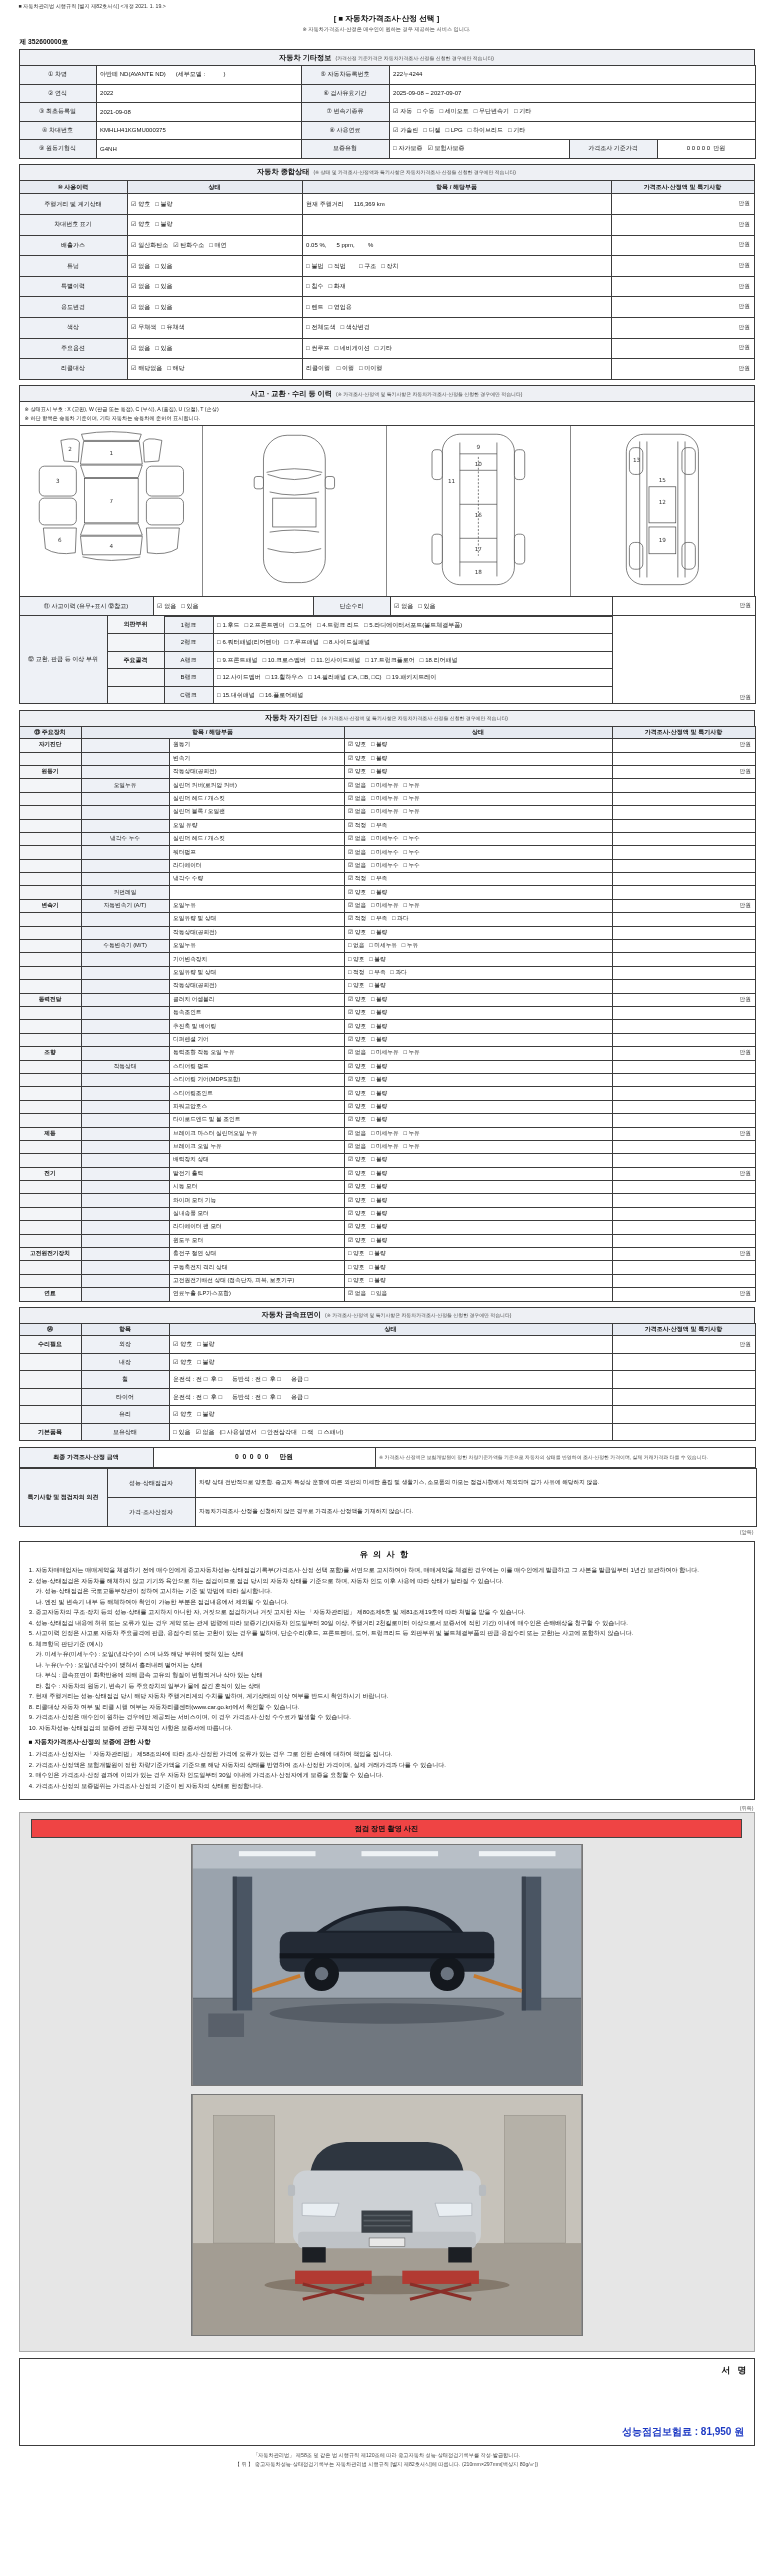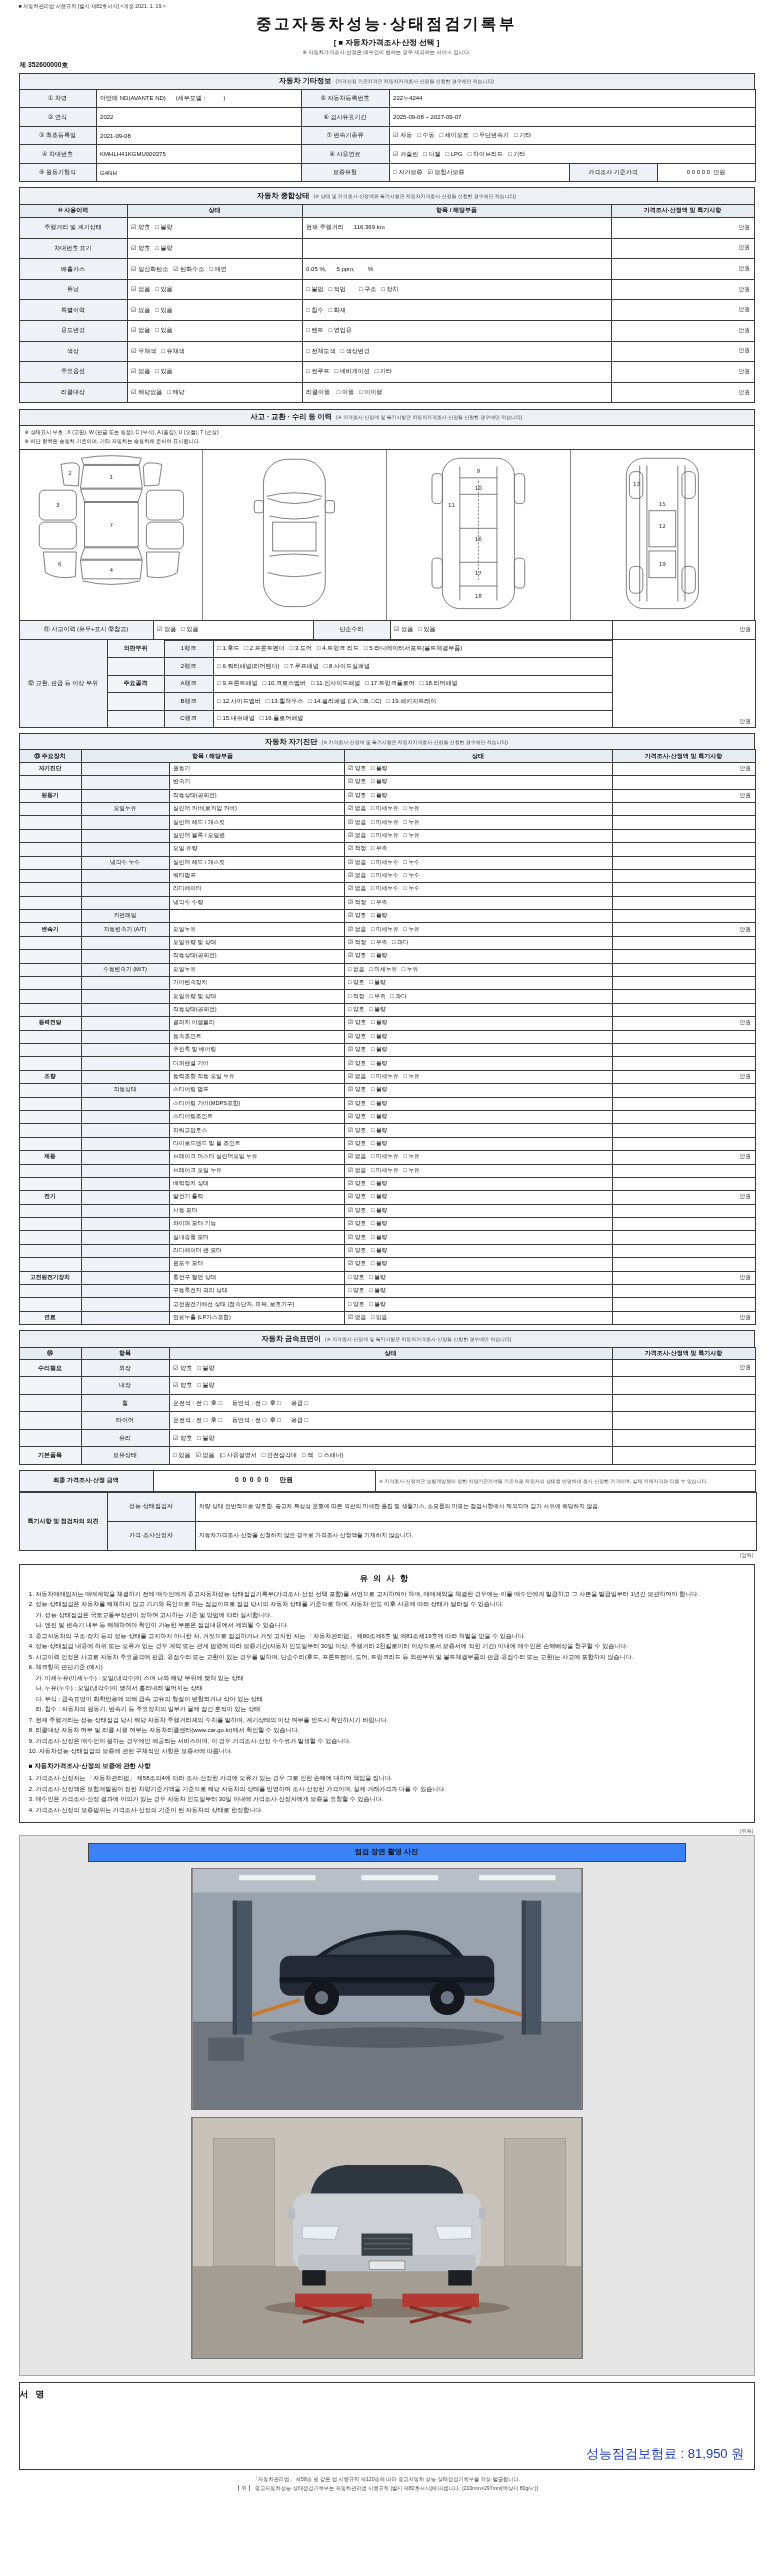--- a/index.html
+++ b/index.html
@@ -47,39 +47,38 @@
 .dpanel svg{display:block}
 .marker{text-align:right;font-size:5.2px;color:#555;margin:1.5px 1px 0 0}
 .noticebox{border:0.5px solid #3c3c3c;padding:7.2px 9.3px;margin-bottom:5.2px}
 .noticetitle{text-align:center;font-size:8.2px;font-weight:bold;letter-spacing:5.2px;margin-bottom:5.2px}
 .nitem{font-size:6px;line-height:1.75;white-space:pre-wrap}
 .wtitle{font-size:6.4px;font-weight:bold;margin:5.2px 0 2.1px}
 .valbox{border:0.8px solid #3c3c3c;width:515px;margin:0 auto 2.1px;padding:5.2px 8.2px;background:#fafafa}
 .valtitle{text-align:center;font-weight:bold;font-size:7.2px;margin-bottom:3.1px}
 .valline{font-size:5.4px;line-height:1.6;text-align:center;white-space:pre-wrap}
 .photosec{background:#e6e6e6;border:0.5px solid #aaa;padding:6.2px 0 8.2px;margin-bottom:6.2px}
-.photoband{border:0.5px solid #444;background:#3b82f6;width:598px;margin:0 auto 6.2px;text-align:center;font-weight:bold;font-size:7.2px;padding:3.6px 0}
+.photoband{border:0.5px solid #444;background:#ef4444;width:711px;margin:0 auto 6.2px;text-align:center;font-weight:bold;font-size:7.2px;padding:3.6px 0}
 .photo{display:block;margin:0 auto 7.2px;border:0.5px solid #777;background:#888}
 .sigbox{border:0.8px solid #3c3c3c;height:88px;position:relative;margin-bottom:5.2px}
-.sigtitle{text-align:left;font-size:8.8px;font-weight:bold;letter-spacing:7.2px;padding-top:6.2px}
-.fee{position:absolute;right:9.3px;bottom:6.2px;color:#1d39c4;font-weight:normal;font-size:13px}
+.sigtitle{text-align:right;font-size:8.8px;font-weight:bold;letter-spacing:7.2px;padding-top:6.2px}
+.fee{position:absolute;right:9.3px;bottom:6.2px;color:#1d39c4;font-weight:bold;font-size:10px}
 .footer{text-align:center;font-size:5.2px;color:#444;line-height:1.7}
 svg .ln{fill:none;stroke:#444;stroke-width:1.3}
 svg .fillw{fill:#fff;stroke:#444;stroke-width:1.3}
 svg .num{font-size:11px;fill:#333;text-anchor:middle;font-family:"DejaVu Sans",sans-serif}
 </style>
 </head>
 <body>
 
 <div class="page">
 
   <div class="formref">■ 자동차관리법 시행규칙 [별지 제82호서식] &lt;개정 2021. 1. 19.&gt;</div>
 
   <div class="titleblock">
-    <div class="title">중고자동차성능·상태점검기록부</div>
     <div class="subtitle">[ ■ 자동차가격조사·산정  선택 ]</div>
     <div class="subnote">※ 자동차가격조사·산정은 매수인이 원하는 경우 제공하는 서비스 입니다.</div>
   </div>
   <div class="docno">제 352600000호</div>
 
   <div class="sec">
     <div class="secbar"><span>자동차 기타정보</span><span class="secnote">(가격산정 기준가격은 자동차가격조사·산정을 신청한 경우에만 적습니다)</span></div>
     <table class="t-basic">
       <colgroup>
           <col style="width:77px">

